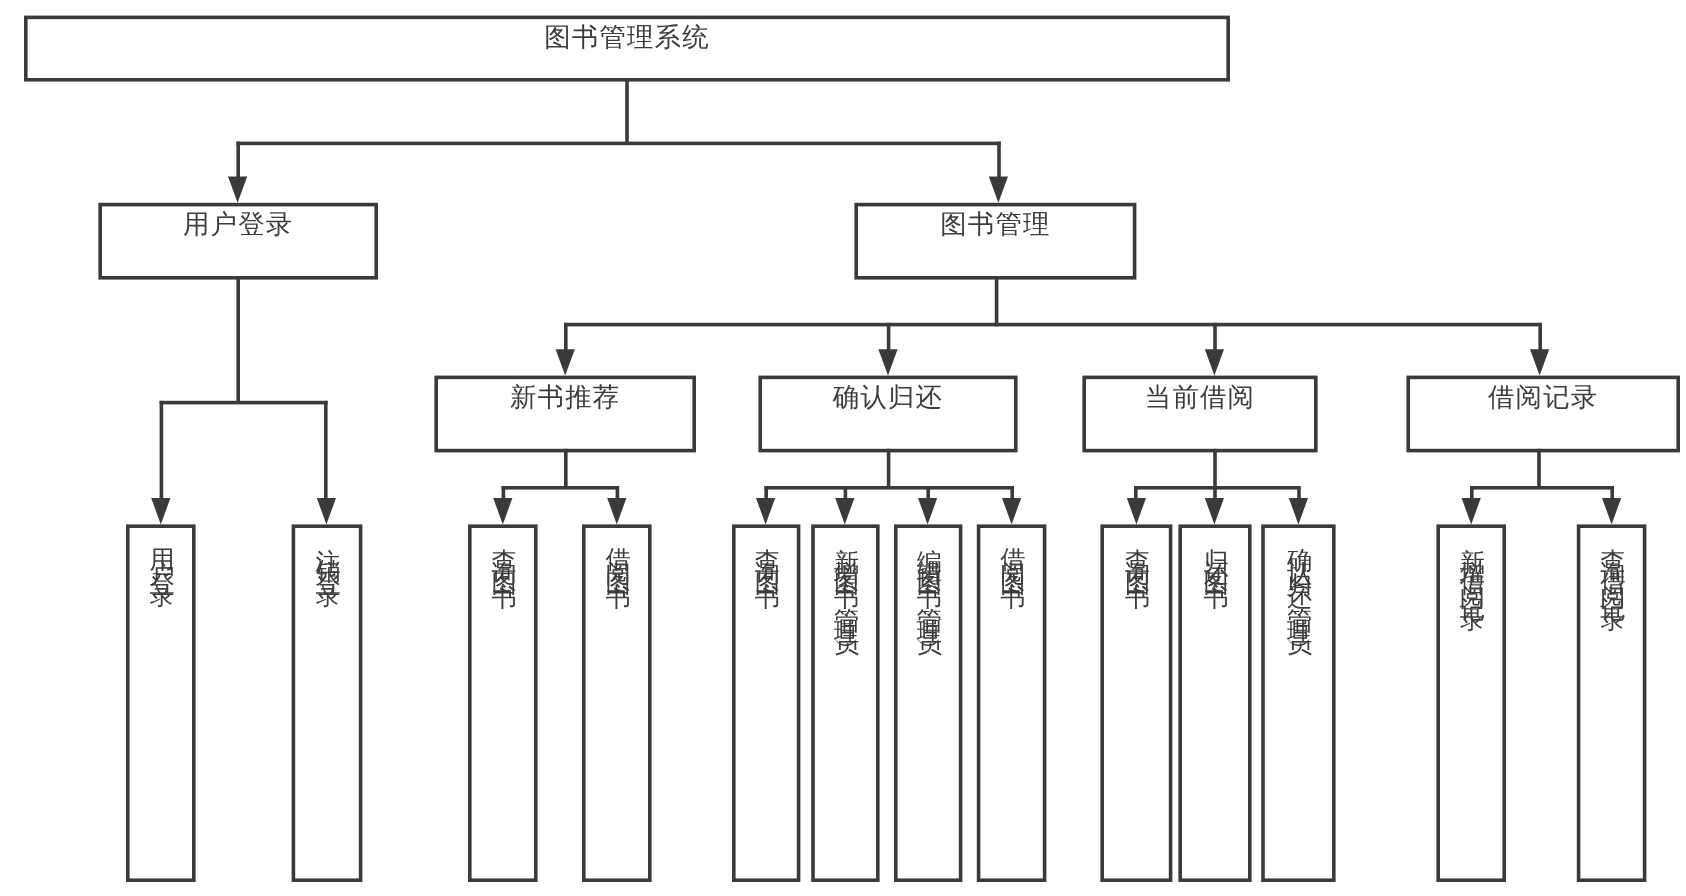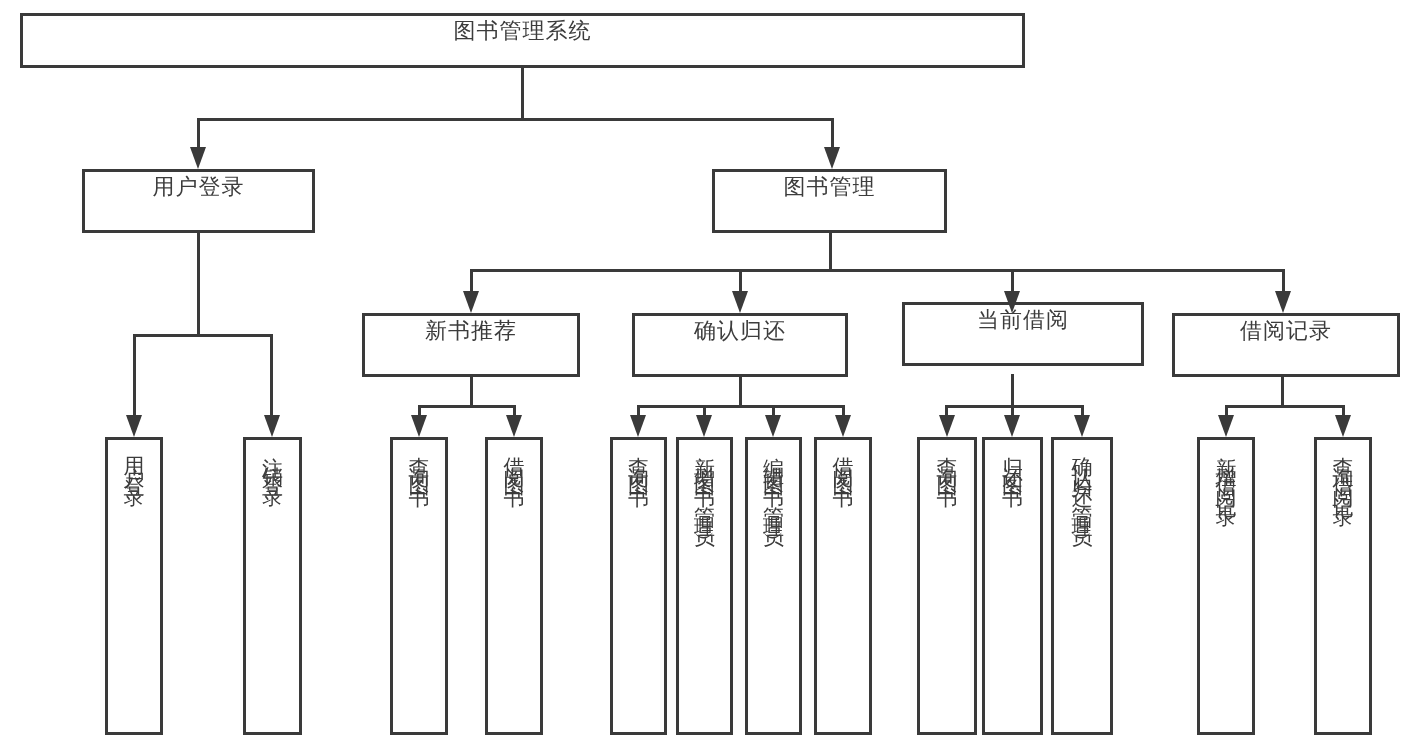--- a/index.html
+++ b/index.html
@@ -70,21 +70,21 @@
   <div class="box h" style="left:712px;top:169px;width:235px;height:64px">
     <span class="lbl">图书管理</span>
   </div>
 
   <div class="box h" style="left:362px;top:313px;width:218px;height:64px">
     <span class="lbl">新书推荐</span>
   </div>
   <div class="box h" style="left:632px;top:313px;width:216px;height:64px">
     <span class="lbl">确认归还</span>
   </div>
-  <div class="box h" style="left:902px;top:302px;width:242px;height:64px">
+  <div class="box h" style="left:902px;top:313px;width:196px;height:64px">
     <span class="lbl">当前借阅</span>
   </div>
   <div class="box h" style="left:1172px;top:313px;width:228px;height:64px">
     <span class="lbl">借阅记录</span>
   </div>
 
   <div class="box v" style="left:105px;top:437px;width:58px;height:298px">
     <span class="lbl">用户登录</span>
   </div>
   <div class="box v" style="left:243px;top:437px;width:59px;height:298px">

